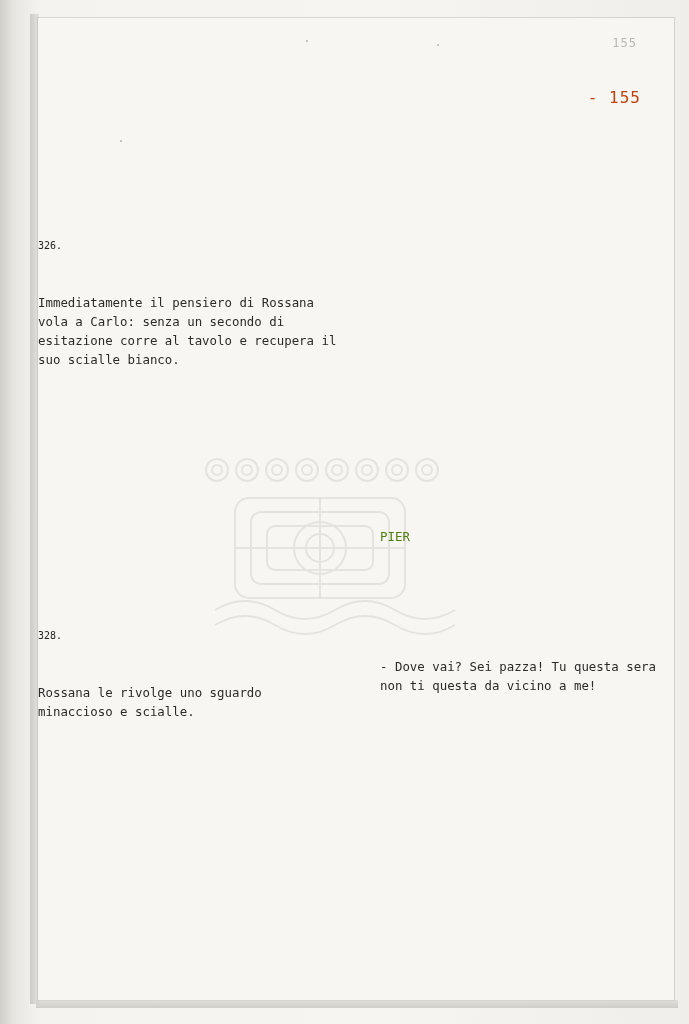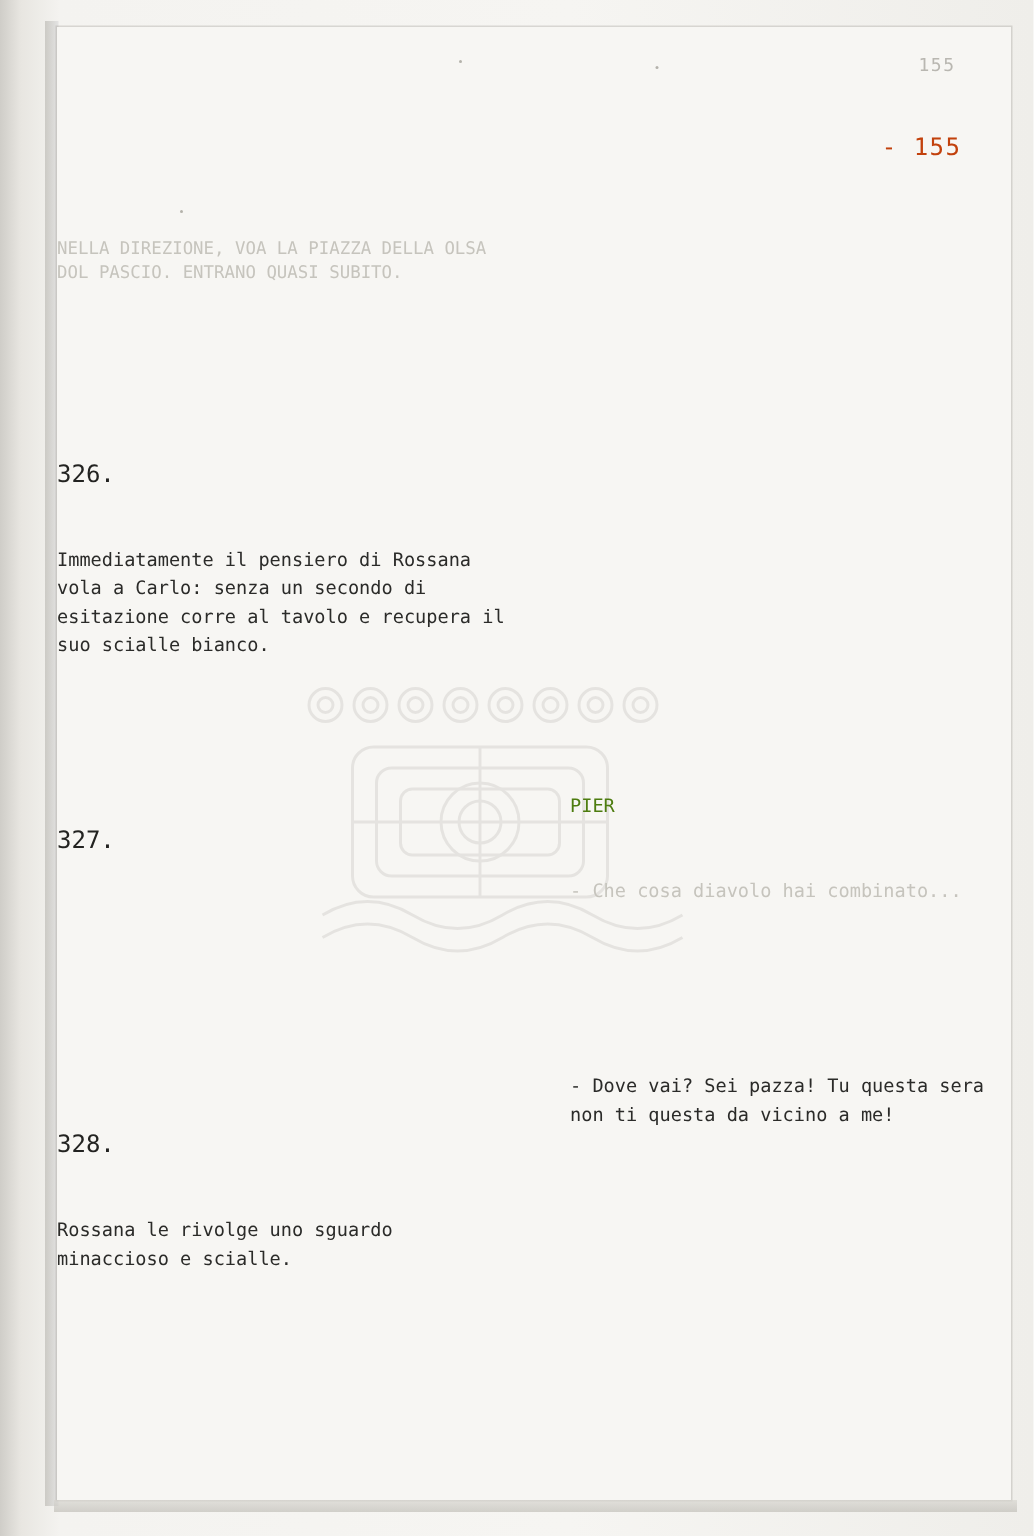--- a/index.html
+++ b/index.html
@@ -108,21 +108,21 @@
     width: 300px;
   }
   .col-right {
     left: 380px;
     top: 100px;
     width: 300px;
   }
 
   .num {
     display: block;
-    font-size: 16px;
+    font-size: 10px;
     color: #232321;
   }
   .para {
     display: block;
     color: #2b2b29;
   }
 
   
   .ghost {
     color: #c6c4bd;
@@ -182,28 +182,26 @@
 
     <span class="dot" style="left:306px; top:40px;"></span>
     <span class="dot" style="left:437px; top:44px;"></span>
     <span class="dot" style="left:120px; top:140px;"></span>
 
     <div class="page-number-faint">155</div>
     <div class="page-number">- 155</div>
 
     <div class="col col-left">
 
-      <span class="para ghost" style="font-size:11.6px; line-height:16px;">NELLA DIREZIONE, VOA LA PIAZZA DELLA OLSA DOL PASCIO. ENTRANO QUASI SUBITO.</span>
       <span class="spacer-22"></span>
 
       <span class="num">326.</span>
       <span class="para">Immediatamente il pensiero di Rossana vola a Carlo: senza un secondo di esitazione corre al tavolo e recupera il suo scialle bianco.</span>
 
       <span class="spacer-16"></span>
-      <span class="num">327.</span>
 
       <span class="spacer-22"></span>
 
       <span class="spacer-10"></span>
       <span class="num">328.</span>
       <span class="para">Rossana le rivolge uno sguardo minaccioso e scialle.</span>
 
       
       
       
@@ -230,21 +228,20 @@
     <div class="col col-right">
 
 
       <span class="spacer-30"></span>
       <span class="spacer-30"></span>
       <span class="spacer-30"></span>
       <span class="spacer-30"></span>
       <span class="spacer-22"></span>
 
       <span class="speaker ghost">PIER</span>
-      <span class="para ghost">- Che cosa diavolo hai combinato...</span>
 
       <span class="spacer-16"></span>
       <span class="para">- Dove vai? Sei pazza! Tu questa sera non ti questa da vicino a me!</span>
 
       <span class="spacer-30"></span>
       <span class="spacer-30"></span>
       
 
       
       

